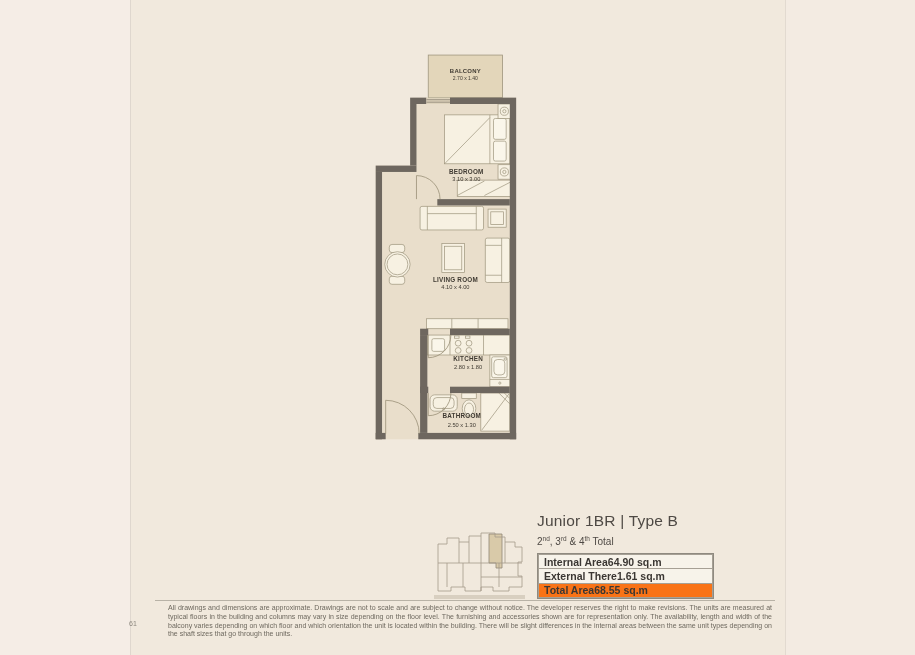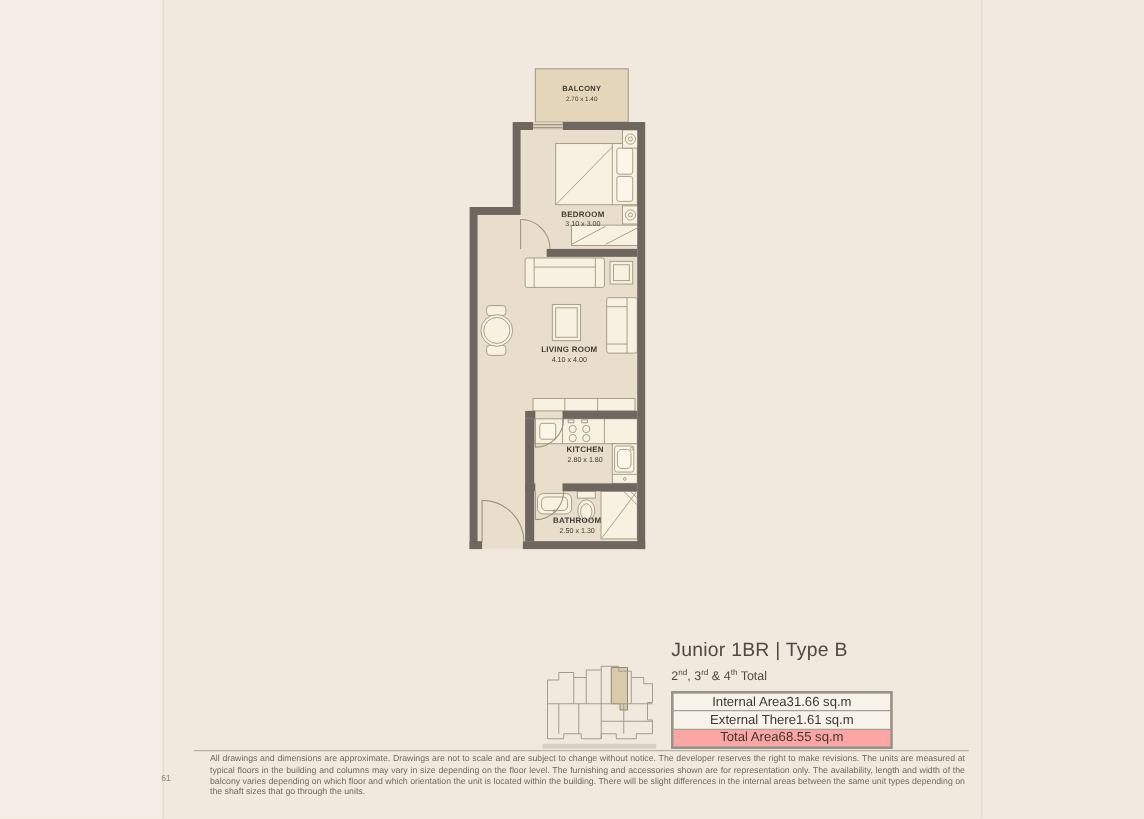--- a/index.html
+++ b/index.html
@@ -27,23 +27,23 @@
   .bal .rdim{font-size:5.6px;}
   .unit-info{position:absolute;left:537px;top:512px;width:177px;color:#4e4944;}
   .unit-title{margin:0;font-size:15.5px;font-weight:400;letter-spacing:0.2px;color:#4e4944;}
   .unit-floors{margin:5px 0 0 0;font-size:10px;color:#4e4944;}
   .unit-floors sup{font-size:6.5px;vertical-align:4px;}
   .area-table{
     margin-top:6px;border:1px solid #8f8a80;background:#a6a095;
     display:grid;grid-template-rows:repeat(3,1fr);gap:1px;padding:1px;
     height:42px;
   }
-  .area-row{display:flex;justify-content:center;align-items:center;
-    background:#f7f3ea;padding:0 5px;font-size:10.5px;color:#3b3733;}
-  .area-row.hl{background:#fca5a5;}
+  .area-row{display:flex;justify-content:flex-start;align-items:center;
+    background:#f7f3ea;padding:0 5px;font-size:10.5px;color:#3b3733;font-weight:bold;}
+  .area-row.hl{background:#f97316;}
   .keyplan-svg{position:absolute;left:432px;top:529px;}
   .kp{fill:none;stroke:#a59a8c;stroke-width:0.8;}
   .kp-hl{fill:#d9caa9;stroke:#8f8577;stroke-width:0.8;}
   .kp-ground{fill:#d8cfc0;}
   .footer-rule{position:absolute;left:155px;top:600px;width:620px;height:1px;background:#b8b2a6;}
   .disclaimer{position:absolute;left:168px;top:604px;width:604px;
     font-size:7px;line-height:8.8px;color:#6e695f;text-align:justify;margin:0;}
   .page-num{position:absolute;left:129px;top:620px;font-size:7px;color:#8d887f;}
 </style>
 </head>
@@ -206,21 +206,21 @@
   <text class="rname" x="463" y="457">BATHROOM</text>
   <text class="rdim" x="463" y="466">2.50 x 1.30</text>
 </svg>
 
 <section class="unit-info">
   <h1 class="unit-title">Junior 1BR | Type B</h1>
   <p class="unit-floors"><span>2</span><sup>nd</sup><span>, 3</span><sup>rd</sup><span> &amp; 4</span><sup>th</sup><span> Total</span></p>
   <div class="area-table">
     <div class="area-row">
       <span>Internal Area</span>
-      <span>31.66 sq.m</span>
+      <span>64.90 sq.m</span>
     </div>
     <div class="area-row">
       <span>External There</span>
       <span>1.61 sq.m</span>
     </div>
     <div class="area-row hl">
       <span>Total Area</span>
       <span>68.55 sq.m</span>
     </div>
   </div>

